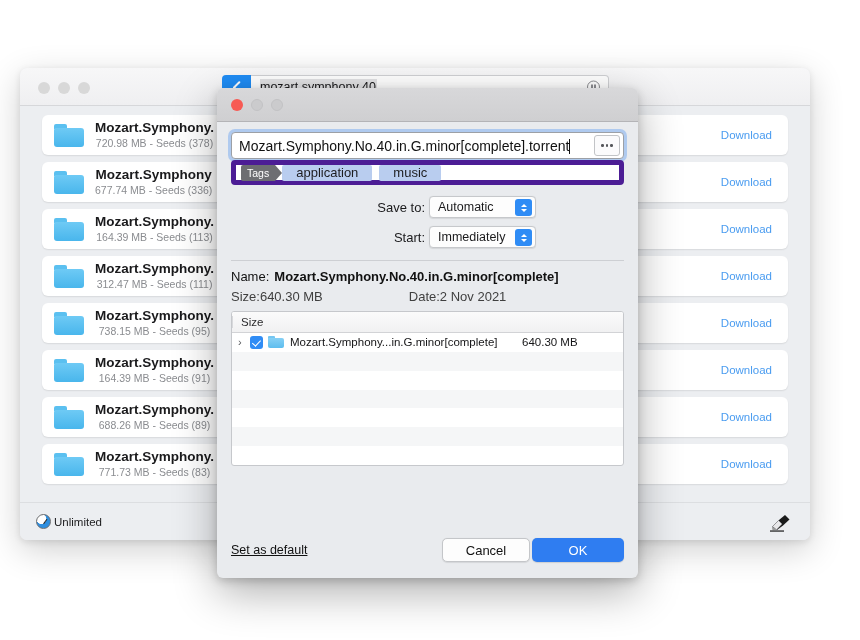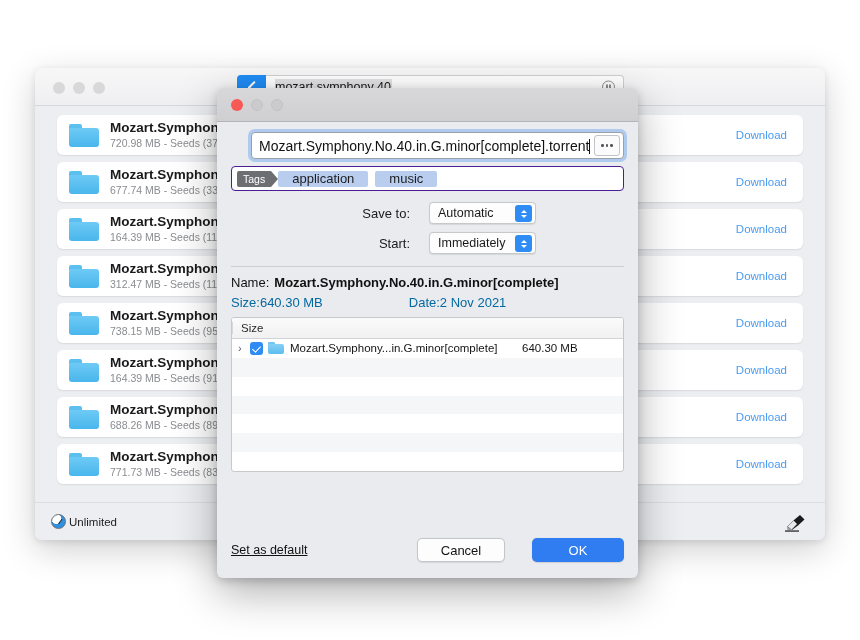--- a/index.html
+++ b/index.html
@@ -7,26 +7,27 @@
     width: 860px; height: 640px;
     background: #ffffff;
     font-family: "Liberation Sans", sans-serif;
     overflow: hidden;
   }
   #root { position: relative; width: 860px; height: 640px; background: #ffffff; }
 
   
   .window {
     position: absolute;
-    left: 35px; top: 68px;
+    left: 20px; top: 68px;
     width: 790px; height: 472px;
     background: #eceef1;
     border-radius: 7px;
     box-shadow: 0 10px 34px rgba(0,0,0,0.19), 0 2px 7px rgba(0,0,0,0.10);
     overflow: hidden;
+    text-align: center;
   }
   .titlebar {
     position: relative;
     height: 38px;
     background: linear-gradient(#f7f7f8, #efeff1);
     border-bottom: 1px solid #d6d7da;
   }
   .tl-dots { position: absolute; left: 18px; top: 14px; display: flex; gap: 8px; }
   .tl-dot { width: 12px; height: 12px; border-radius: 50%; background: #d8d8d8; }
 
@@ -162,57 +163,56 @@
 
   .file-field-row { display: flex; align-items: center; }
   .file-field {
     flex: 1; height: 27px;
     background: #fff;
     border: 1px solid #9ca0a6;
     border-radius: 4px;
     box-shadow: 0 0 0 3px rgba(70,140,240,0.35);
     display: flex; align-items: center;
     padding: 0 3px 0 7px;
-    margin-left: 20px;
   }
   .file-field-text {
     flex: 1; font-size: 14px; color: #111; white-space: nowrap; overflow: hidden;
   }
   .caret { display: inline-block; width: 1px; height: 15px; background: #111; vertical-align: -3px; }
   .dots-btn {
     width: 26px; height: 21px; border: 1px solid #c2c4c7; border-radius: 3px;
     background: #fbfbfc; display: flex; align-items: center; justify-content: center;
     gap: 2px; cursor: pointer; flex: 0 0 auto;
   }
   .dots-btn i { width: 2.6px; height: 2.6px; border-radius: 50%; background: #56585c; display: block; }
 
   .tags-row {
-    margin-top: 7px; height: 25px;
-    background: #fff; border: 1px solid #4c1d95; border-radius: 4px;
+    margin-top: 1px; height: 25px;
+    background: #fff; border: 5px solid #4c1d95; border-radius: 4px;
     display: flex; align-items: center; padding: 0 5px; gap: 7px;
   }
   .tags-badge {
     position: relative; height: 16px; line-height: 16px;
     background: #6d6e72; color: #fff; font-size: 10.5px;
     padding: 0 6px 0 6px; border-radius: 2px 0 0 2px;
   }
   .tags-badge::after {
     content: ""; position: absolute; right: -7px; top: 0;
     border-left: 7px solid #6d6e72;
     border-top: 8px solid transparent; border-bottom: 8px solid transparent;
   }
   .tag-chip {
     height: 16px; line-height: 16px; background: #b9cdef; color: #1d1d1f;
     font-size: 13px; padding: 0 14px; border-radius: 2px; cursor: pointer;
   }
   .tag-chip:first-of-type { margin-left: 6px; }
 
   .form-rows { margin-top: 11px; }
   .form-row { display: flex; align-items: center; justify-content: center; margin-bottom: 8px; }
-  .form-label { width: 110px; text-align: right; font-size: 13px; color: #1a1a1c; padding-right: 19px; }
+  .form-label { width: 110px; text-align: right; font-size: 13px; color: #1a1a1c; padding-right: 4px; }
   .popup {
     position: relative; width: 107px; height: 22px;
     background: #fdfdfd; border: 1px solid #c6c8cb; border-radius: 4px;
     box-shadow: 0 0.5px 1px rgba(0,0,0,0.09);
     display: flex; align-items: center; cursor: pointer;
   }
   .popup-text { font-size: 12.5px; color: #1a1a1c; margin-left: 8px; }
   .popup-arrows {
     position: absolute; right: 3px; top: 2px;
     width: 17px; height: 17px; background: #2f8cf5; border-radius: 3px;
@@ -221,21 +221,21 @@
   .popup-arrows i { display: block; width: 0; height: 0; border-left: 3.2px solid transparent; border-right: 3.2px solid transparent; }
   .popup-arrows i.up { border-bottom: 3.6px solid #fff; }
   .popup-arrows i.dn { border-top: 3.6px solid #fff; }
 
   .divider { height: 1px; background: #cdcfd3; margin: 4px 0 8px 0; }
 
   .info-line { font-size: 13px; color: #111; margin-bottom: 5px; display: flex; }
   .info-line .lbl { font-weight: normal; }
   .info-line .val { font-weight: bold; margin-left: 5px; }
   .info-split { display: flex; margin-bottom: 7px; }
-  .info-split > div { display: flex; font-size: 13px; color: #0369a1; }
+  .info-split > div { display: flex; font-size: 13px; color: #404040; }
   .info-split .right { margin-left: 86px; }
 
   .filetable {
     background: #fff; border: 1px solid #c6c8cc; border-radius: 3px;
     height: 155px; overflow: hidden; display: flex; flex-direction: column;
   }
   .ft-head {
     height: 21px; flex: 0 0 auto;
     background: linear-gradient(#fbfbfb, #f1f1f2);
     border-bottom: 1px solid #d2d3d6;
@@ -264,21 +264,21 @@
 
   .desc-row { display: flex; align-items: flex-start; margin-top: 13px; }
   .desc-label { width: 110px; text-align: right; font-size: 13px; color: #1a1a1c; padding-right: 9px; padding-top: 4px; }
   .desc-box { flex: 1; height: 42px; background: #fff; border: 1px solid #c6c8cc; border-radius: 2px; }
 
   .dlg-footer {
     flex: 0 0 auto; height: 56px;
     display: flex; align-items: center; padding: 0 14px;
   }
   .set-default { font-size: 12.5px; color: #111; text-decoration: underline; cursor: pointer; }
-  .footer-btns { margin-left: auto; display: flex; gap: 27px; align-items: center; }
+  .footer-btns { margin-left: auto; display: flex; gap: 2px; align-items: center; }
   .btn {
     height: 24px; min-width: 88px; border-radius: 5px;
     font-size: 13px; display: flex; align-items: center; justify-content: center;
     cursor: pointer;
   }
   .btn.secondary { background: #fdfdfd; border: 1px solid #c4c6c9; color: #111; box-shadow: 0 0.5px 1px rgba(0,0,0,0.09); }
   .btn.primary { background: #2f7df1; color: #fff; min-width: 92px; box-shadow: 0 0.5px 1px rgba(0,0,0,0.12); }
 </style>
 </head>
 <body>

